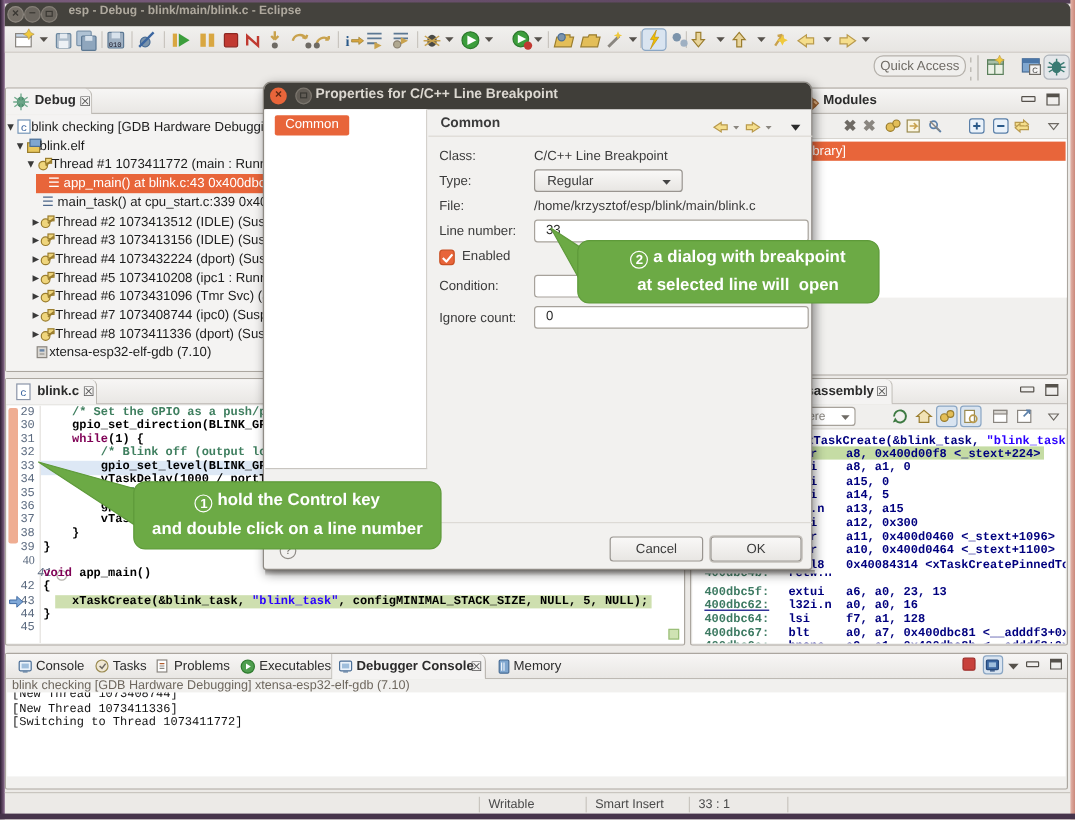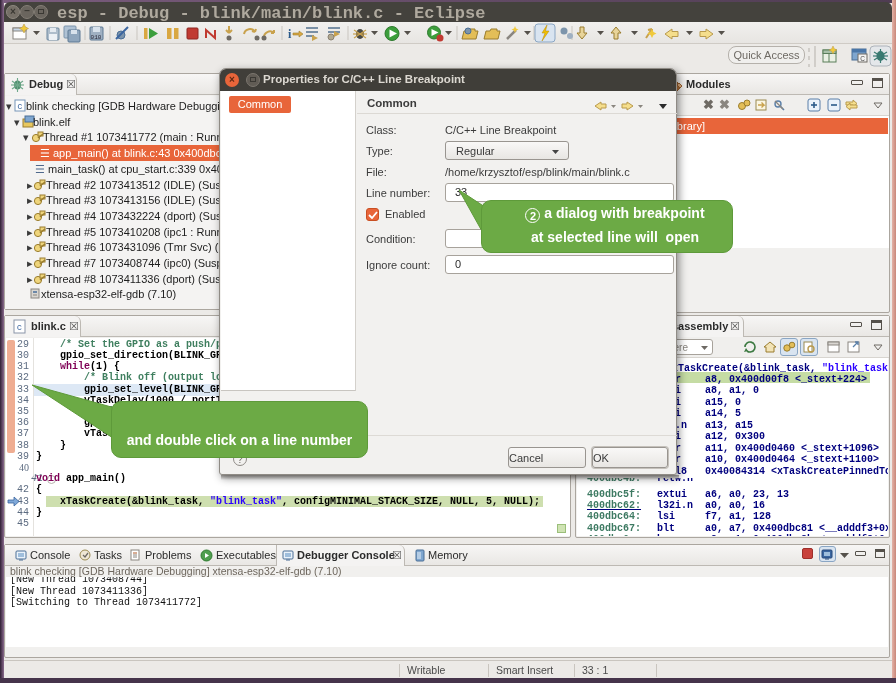--- a/index.html
+++ b/index.html
@@ -17,21 +17,21 @@
   .orange-sel { background:#E8653A; color:#FFFFFF; }
   .codeline { position:absolute; font-family:"Liberation Mono", monospace; font-size:10px;
               line-height:10.5px; white-space:pre; color:#000; font-weight:bold; }
   .asmline  { position:absolute; font-family:"Liberation Mono", monospace; font-size:10px;
               line-height:11.6px; white-space:pre; color:#00007F; font-weight:bold; }
   .lnum { position:absolute; font-family:"Liberation Mono", monospace; font-size:10px;
           color:#5C6B80; text-align:right; width:16px; line-height:10.5px; }
   .conline { position:absolute; font-family:"Liberation Mono", monospace; font-size:10px;
              white-space:pre; color:#111; }
   .btn { position:absolute; background:linear-gradient(#F9F8F7,#E8E6E3); border:1px solid #999590;
-         border-radius:3px; font-size:11px; color:#3A3A3A; }
+         border-radius:3px; font-size:11px; color:#3A3A3A; text-align:center; }
   .input { position:absolute; background:#FFF; border:1px solid #A7A29B; border-radius:3px;
            font-size:11px; color:#2B2B2B; }
   .callout { position:absolute; background:#6CAA45; border:1px solid #5E9A3A; color:#FFF;
              border-radius:10px; z-index:30; }
   .co-text { position:absolute; color:#FFF; font-size:14px; font-weight:bold; white-space:pre;
              text-align:center; width:100%; }
   .numcirc { display:inline-block; width:15px; height:15px; border:1.4px solid #FFF; border-radius:50%;
              font-size:11px; line-height:14px; text-align:center; vertical-align:-2px; }
 </style>
 </head>
@@ -42,21 +42,21 @@
 <div class="abs" style="left:892px;top:0;width:4px;height:683px;background:linear-gradient(90deg,#E3B3A8,#C98779);"></div>
 <div class="abs" style="left:0;top:678px;width:896px;height:5px;background:#46344B;"></div>
 
 <div class="abs" style="left:4px;top:2px;width:888px;height:20px;background:#44423D;border-top-left-radius:6px;border-top-right-radius:6px;"></div>
 <div class="abs" style="left:6px;top:5px;width:14px;height:14px;border-radius:50%;background:#756F67;border:1px solid #8E8880;"></div>
 <div class="abs" style="left:6px;top:5px;width:14px;height:14px;border-radius:50%;text-align:center;font-size:10px;line-height:13px;color:#3A3833;font-weight:bold;">×</div>
 <div class="abs" style="left:20px;top:5px;width:14px;height:14px;border-radius:50%;background:#6A655E;border:1px solid #847E76;"></div>
 <div class="abs" style="left:20px;top:5px;width:14px;height:14px;text-align:center;font-size:10px;line-height:12px;color:#3A3833;font-weight:bold;">–</div>
 <div class="abs" style="left:34px;top:5px;width:14px;height:14px;border-radius:50%;background:#6A655E;border:1px solid #847E76;"></div>
 <div class="abs" style="left:38px;top:9px;width:6px;height:5px;border:1px solid #3A3833;"></div>
-<div class="abs" style="left:57px;top:4px;font-size:17px;font-weight:bold;color:#AFA99E;font-family:Liberation Mono, monospace;">esp - Debug - blink/main/blink.c - Eclipse</div>
+<div class="abs" style="left:57px;top:4px;font-size:10px;font-weight:bold;color:#AFA99E;">esp - Debug - blink/main/blink.c - Eclipse</div>
 
 <div class="abs" id="toolbar" style="left:4px;top:22px;width:888px;height:22px;background:linear-gradient(#F1F0EE,#E7E5E2);border-bottom:1px solid #CFCBC5;">
 <svg width="888" height="22" style="position:absolute;left:0;top:0;">
   <g stroke="#C9C5BF">
         <line x1="81" y1="4" x2="81" y2="18"></line>
         <line x1="106" y1="4" x2="106" y2="18"></line>
         <line x1="133" y1="4" x2="133" y2="18"></line>
         <line x1="278" y1="4" x2="278" y2="18"></line>
         <line x1="344" y1="4" x2="344" y2="18"></line>
         <line x1="453" y1="4" x2="453" y2="18"></line>
@@ -596,20 +596,21 @@
   <div class="btn" style="left:288px;top:378px;width:78px;height:21px;line-height:20px;">Cancel</div>
   <div class="btn" style="left:372px;top:378px;width:76px;height:21px;line-height:20px;box-shadow:0 0 0 1px #C4C0BA;">OK</div>
 </div>
 
 <div class="abs" style="left:221px;top:475px;width:458px;height:5px;background:linear-gradient(rgba(70,65,60,0.55),rgba(70,65,60,0));z-index:11;"></div>
 
 <svg class="abs" style="left:25px;top:380px;z-index:29;" width="95" height="65">
     <path d="M7 5 L90 28 L88 58 Z" fill="#6CAA45" stroke="#5E9A3A"></path>
   </svg>
 <div class="callout" style="left:111px;top:401px;width:257px;height:57px;">
+  <div class="co-text" style="top:6px;"><span class="numcirc">1</span> hold the Control key</div>
   <div class="co-text" style="top:30px;">and double click on a line number</div>
 </div>
 <svg class="abs" style="left:450px;top:185px;z-index:29;" width="45" height="55">
     <path d="M9 5 L35 22 L33 48 Z" fill="#6CAA45" stroke="#5E9A3A"></path>
   </svg>
 <div class="callout" style="left:481px;top:200px;width:252px;height:53px;">
   <div class="co-text" style="left:8px;top:4px;"><span class="numcirc">2</span> a dialog with breakpoint</div>
   <div class="co-text" style="left:8px;top:28px;">at selected line will  open</div>
 </div>
 

